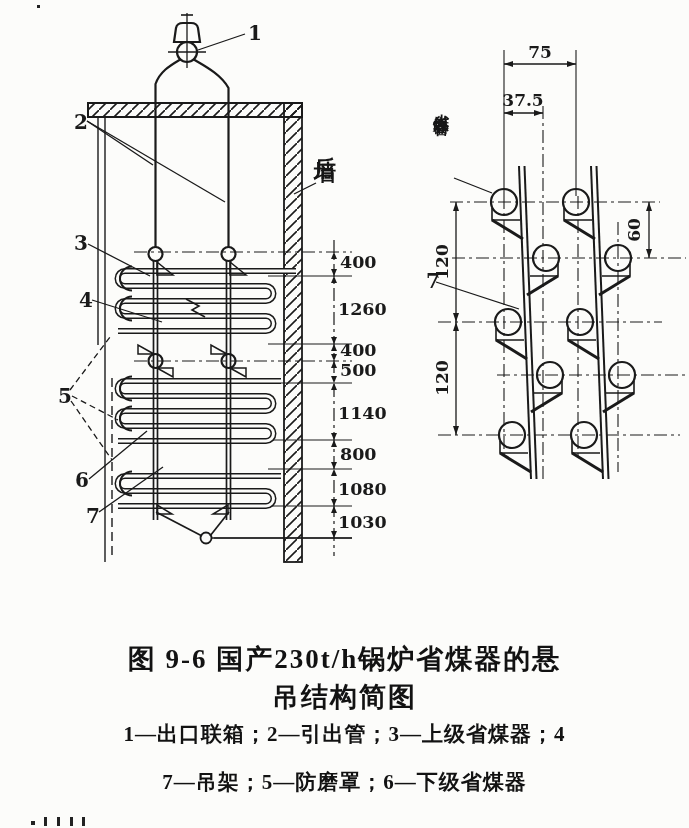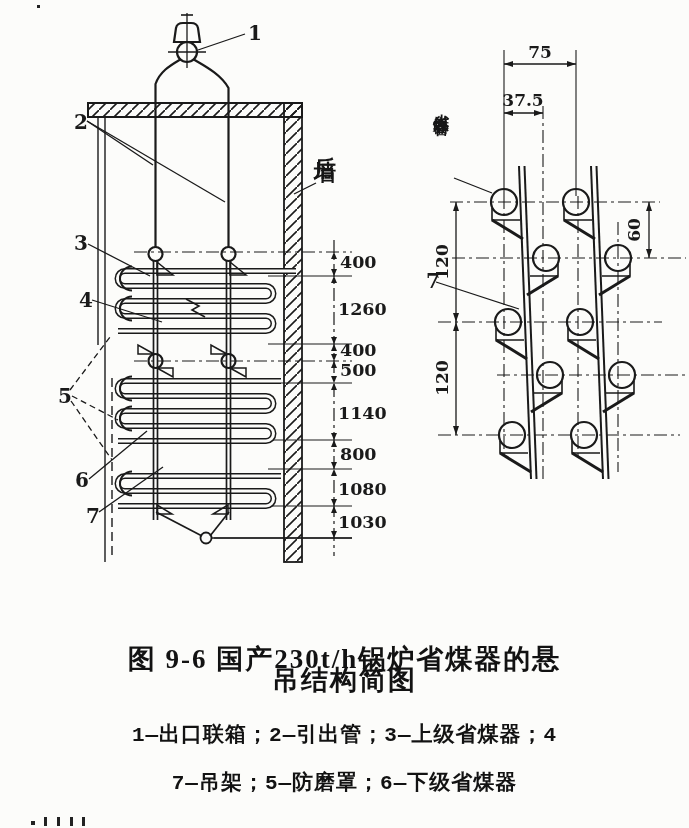--- a/index.html
+++ b/index.html
@@ -15,22 +15,22 @@
   }
   .vlabel{
     position:absolute;writing-mode:vertical-rl;text-orientation:upright;
     font-weight:bold;line-height:1;color:#161616;
   }
   #rear-wall-label{left:314px;top:139px;font-size:22px;letter-spacing:4px;}
   #tube-label{left:433px;top:101px;font-size:16px;letter-spacing:2px;}
   .caption{position:absolute;left:0;width:689px;text-align:center;color:#121212;}
   .cap-title{font-size:27px;font-weight:bold;letter-spacing:2px;}
   #cap-line1{top:641px;}
-  #cap-line2{top:662px;}
-  .cap-legend{font-size:21px;font-weight:bold;letter-spacing:1px;font-family:Liberation Mono, monospace;}
+  #cap-line2{top:679px;}
+  .cap-legend{font-size:21px;font-weight:bold;letter-spacing:1px;}
   #cap-line3{top:720px;}
   #cap-line4{top:768px;}
   .artifact{position:absolute;background:#222;}
 </style>
 </head>
 <body>
 
 <div class="page">
 
 <svg width="689" height="600" viewBox="0 0 689 600">

